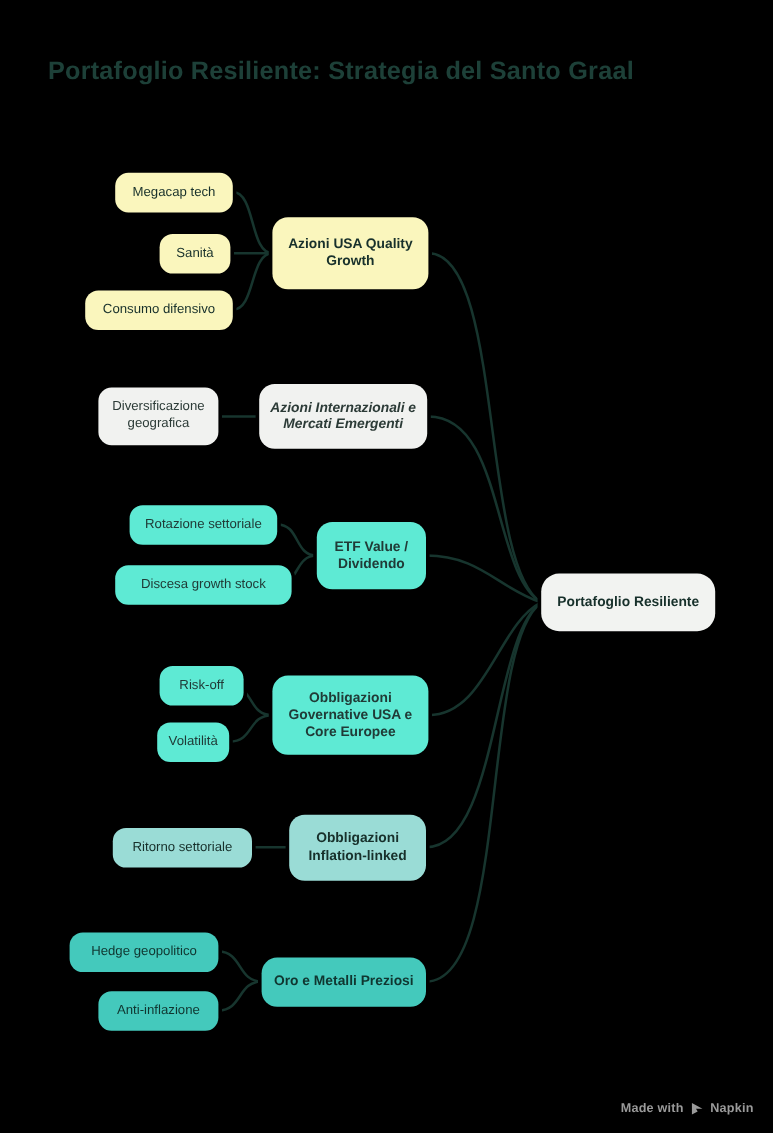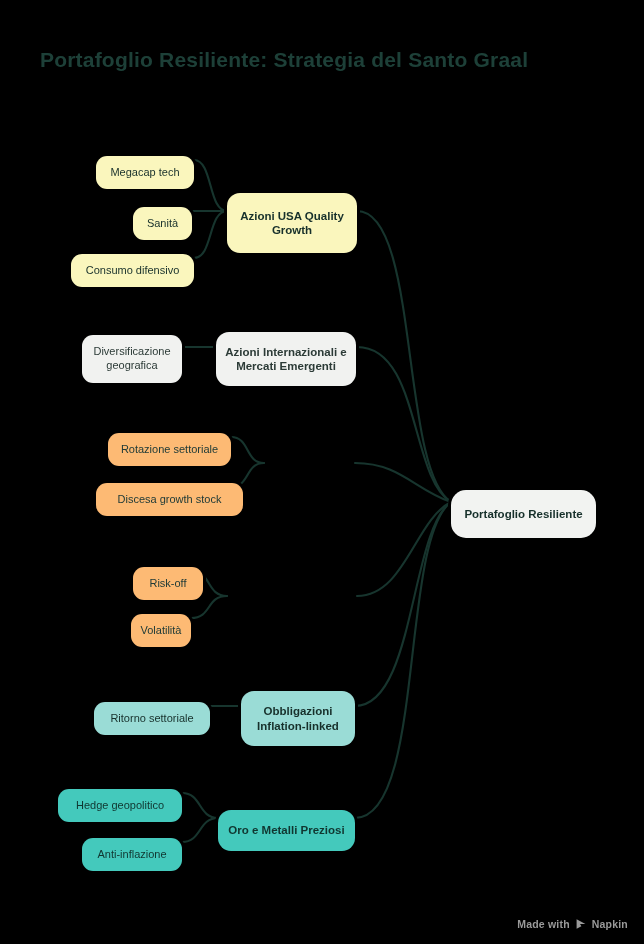--- a/index.html
+++ b/index.html
@@ -57,41 +57,40 @@
     position: absolute;
     box-sizing: border-box;
     display: flex;
     align-items: center;
     justify-content: center;
     text-align: center;
     border-radius: 11px;
     line-height: 1.24;
     padding: 4px 9px;
     box-shadow: 0 0 0 3px #000000;
-    margin-top: 12px;
   }
   .node.main {
     font-weight: 700;
     font-size: 11.5px;
     border-radius: 13px;
   }
   .node.sub {
     font-weight: 400;
     font-size: 11px;
   }
   .node.hub {
     font-weight: 700;
     font-size: 11.5px;
     border-radius: 15px;
   }
 
   
   .c-yellow { background: #faf6bd; color: #17302b; }
   .c-white  { background: #f1f2f0; color: #2c3b37; }
-  .c-ice    { background: #fdba74; color: #203b37; }
+  .c-ice    { background: #5eead4; color: #203b37; }
   .c-teal   { background: #9adcd6; color: #17302b; }
   .c-teal2  { background: #44c9bc; color: #103630; }
   .c-hub    { background: #f2f3f1; color: #17302b; }
 
   
   .footer {
     position: absolute;
     right: 16px;
     bottom: 14px;
     display: flex;
@@ -146,31 +145,33 @@
   <div class="node sub c-yellow" style="left:96px; top:144px; width:98px; height:33px;">Megacap tech</div>
 
   <div class="node sub c-yellow" style="left:133px; top:195px; width:59px; height:33px;">Sanità</div>
 
   <div class="node sub c-yellow" style="left:71px; top:242px; width:123px; height:33px;">Consumo difensivo</div>
 
   <div class="node main c-yellow" style="left:227px; top:181px; width:130px; height:60px;">Azioni USA Quality Growth</div>
 
   <div class="node sub c-white" style="left:82px; top:323px; width:100px; height:48px;">Diversificazione geografica</div>
 
-  <div class="node main c-white" style="left:216px; top:320px; width:140px; height:54px;">Azioni Internazionali e Mercati Emergenti</div>
+  <div class="node main c-white" style="left:216px; top:320px; width:140px; height:54px;font-style:italic;">Azioni Internazionali e Mercati Emergenti</div>
 
   <div class="node sub c-ice" style="left:108px; top:421px; width:123px; height:33px;">Rotazione settoriale</div>
 
   <div class="node sub c-ice" style="left:96px; top:471px; width:147px; height:33px;">Discesa growth stock</div>
 
+  <div class="node main c-ice" style="left:264px; top:435px; width:91px; height:56px;">ETF Value / Dividendo</div>
 
   <div class="node sub c-ice" style="left:133px; top:555px; width:70px; height:33px;">Risk-off</div>
 
   <div class="node sub c-ice" style="left:131px; top:602px; width:60px; height:33px;">Volatilità</div>
 
+  <div class="node main c-ice" style="left:227px; top:563px; width:130px; height:66px;">Obbligazioni Governative USA e Core Europee</div>
 
   <div class="node sub c-teal" style="left:94px; top:690px; width:116px; height:33px;">Ritorno settoriale</div>
 
   <div class="node main c-teal" style="left:241px; top:679px; width:114px; height:55px;">Obbligazioni Inflation-linked</div>
 
   <div class="node sub c-teal2" style="left:58px; top:777px; width:124px; height:33px;">Hedge geopolitico</div>
 
   <div class="node sub c-teal2" style="left:82px; top:826px; width:100px; height:33px;">Anti-inflazione</div>
 
   <div class="node main c-teal2" style="left:218px; top:798px; width:137px; height:41px;">Oro e Metalli Preziosi</div>

